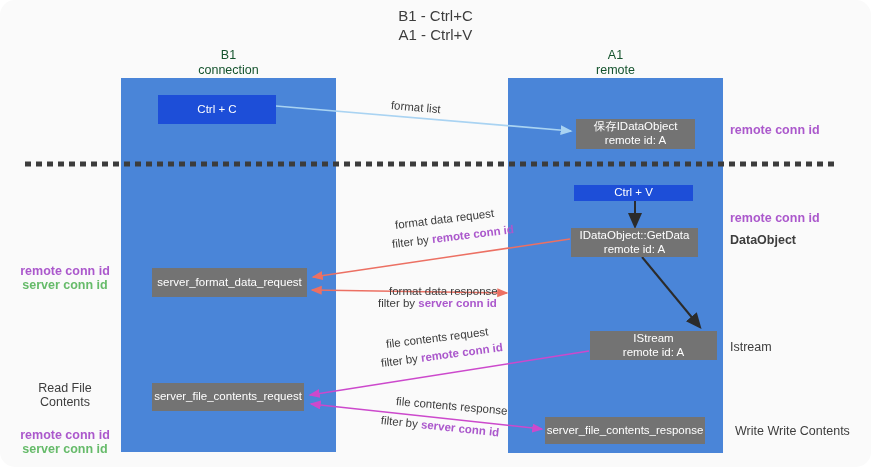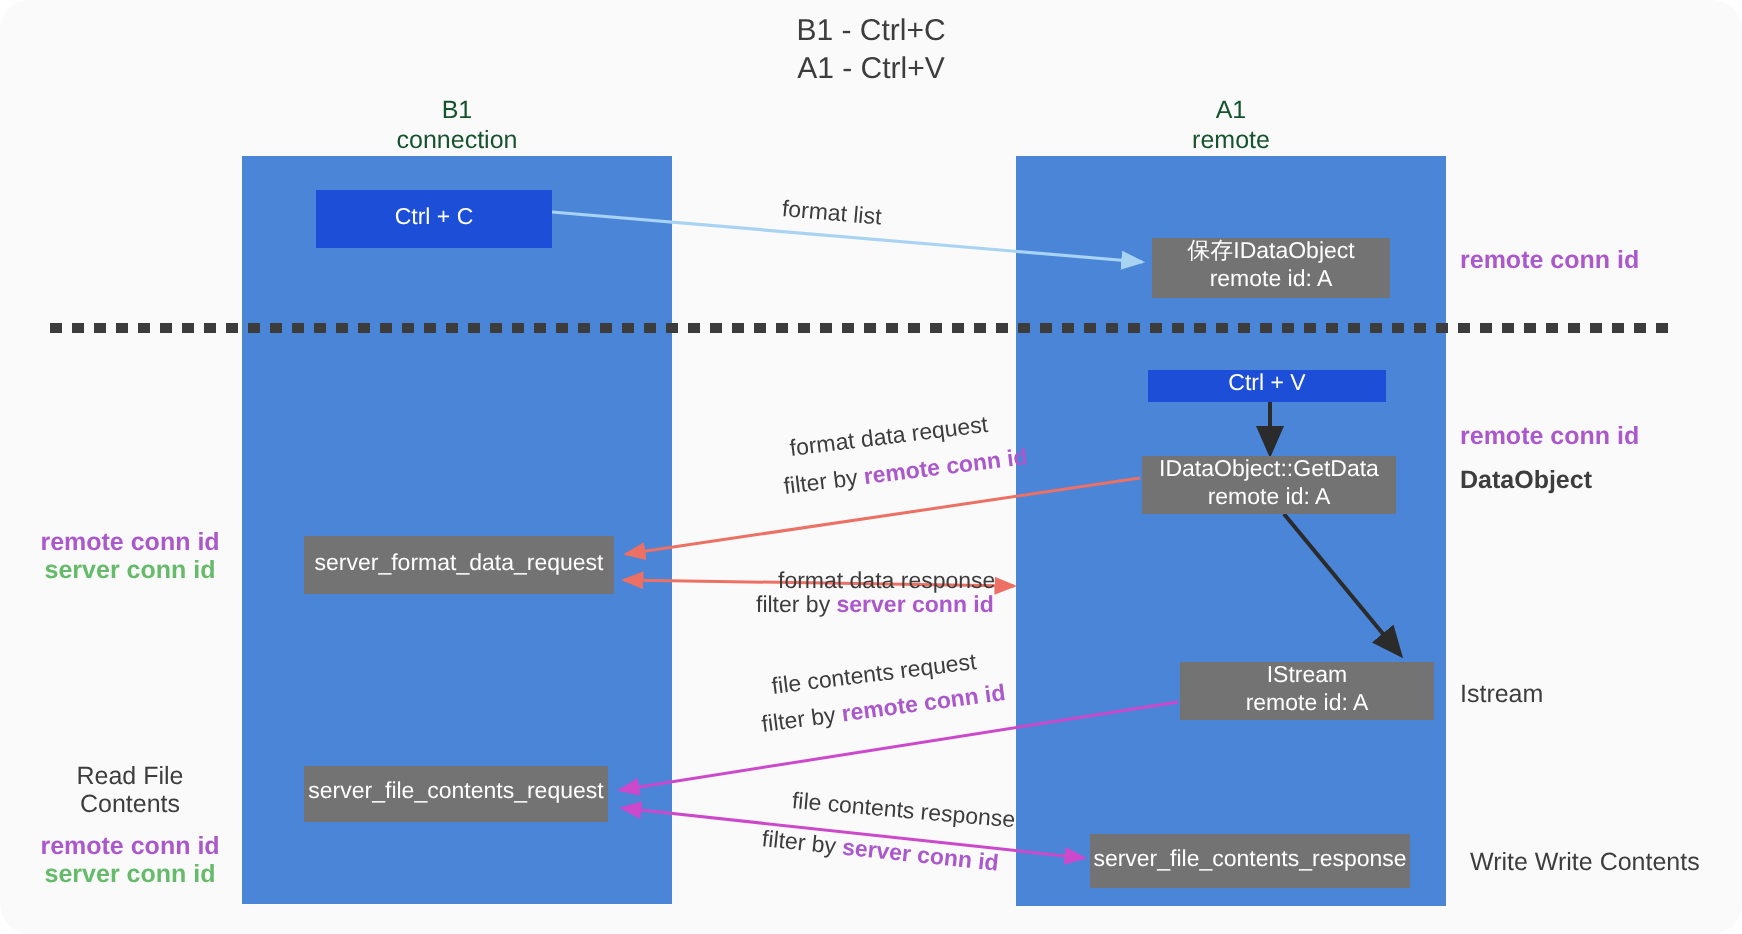--- a/index.html
+++ b/index.html
@@ -27,21 +27,21 @@
   .alabel{position:absolute; font-size:11.5px; color:#3d3d3d; white-space:nowrap;
           transform-origin:left center; z-index:4;}
   .key{color:#ab58cc; font-weight:700;}
 
   .side{position:absolute; font-size:12.5px; color:#3d3d3d; white-space:nowrap; z-index:4;}
   .side.purple{color:#ab58cc; font-weight:700;}
   .left-group{position:absolute; width:106px; left:12px; text-align:center;
               font-size:12.5px; line-height:14px; z-index:4;}
   .left-group .purple{color:#ab58cc; font-weight:700;}
   .left-group .greenlbl{color:#66bb6a; font-weight:700;}
-  .left-group .black{color:#3d3d3d; margin-bottom:7px;}
+  .left-group .black{color:#3d3d3d; margin-bottom:19px;}
 
   svg.overlay{position:absolute; left:0; top:0; z-index:2;}
 </style>
 </head>
 <body>
 
 <div class="canvas">
 
   <div class="title">
     <div>B1 - Ctrl+C</div>

